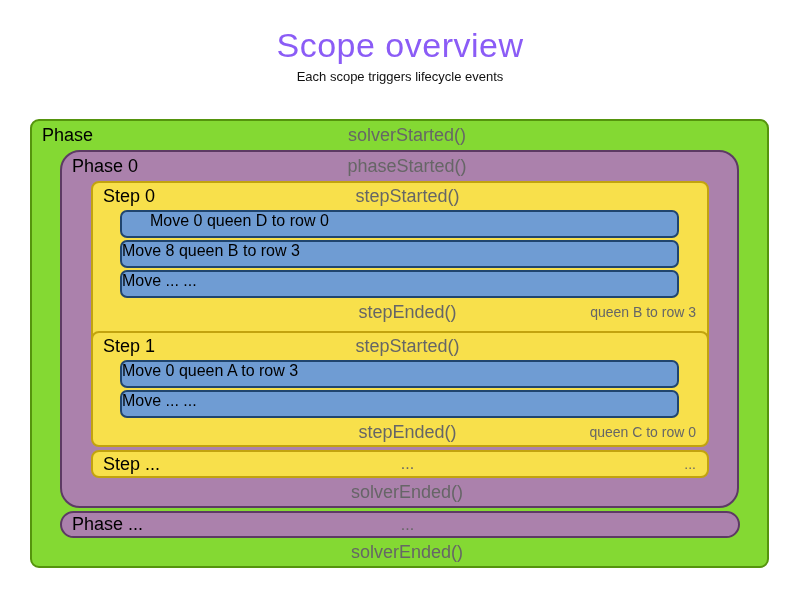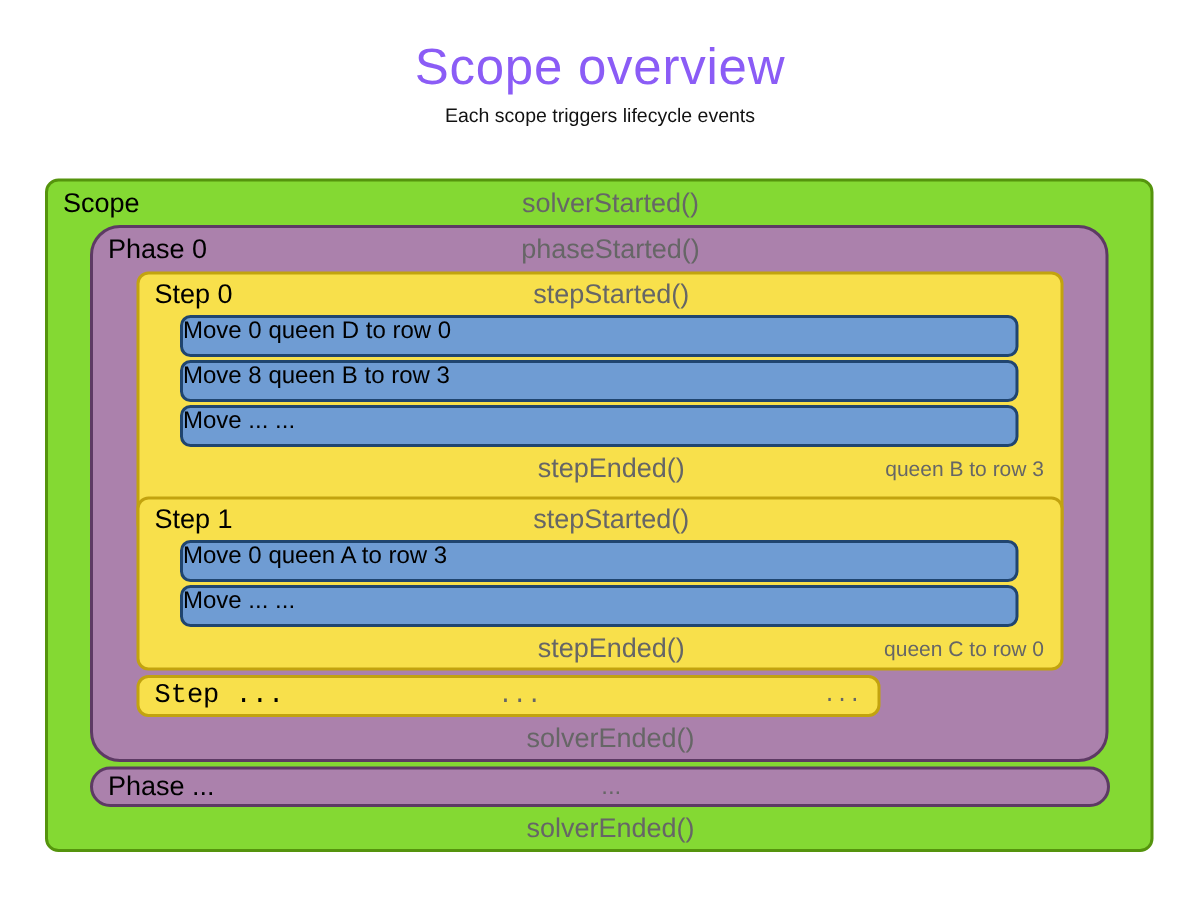--- a/index.html
+++ b/index.html
@@ -43,38 +43,38 @@
 <body>
 
 <div id="canvas">
 
   <div class="title">Scope overview</div>
   <div class="subtitle">Each scope triggers lifecycle events</div>
 
   <div class="box solver-box" style="left:30px; top:119px; width:739px; height:449px;">
 
     <div class="row" style="top:0; height:29px;">
-      <span class="lbl">Scope</span>
+      <span class="lbl">Phase</span>
       <span class="evt">solverStarted()</span>
     </div>
 
     <div class="box phase-box" style="left:28px; top:29px; width:679px; height:358px;">
 
       <div class="row" style="top:0; height:29px;">
         <span class="lbl">Phase 0</span>
         <span class="evt">phaseStarted()</span>
       </div>
 
       <div class="box step-box" style="left:29px; top:29px; width:618px; height:176px;">
         <div class="row" style="top:0; height:27px;">
           <span class="lbl">Step 0</span>
           <span class="evt">stepStarted()</span>
         </div>
 
-        <div class="box move-box" style="left:27px; top:27px; width:559px; height:28px;">
+        <div class="box move-box" style="left:27px; top:27px; width:559px; height:28px;padding-left:28px;">
           <span class="lbl">Move 0</span>
           <span class="note">queen D to row 0</span>
         </div>
         <div class="box move-box" style="left:27px; top:57px; width:559px; height:28px;">
           <span class="lbl">Move 8</span>
           <span class="note">queen B to row 3</span>
         </div>
         <div class="box move-box" style="left:27px; top:87px; width:559px; height:28px;">
           <span class="lbl">Move ...</span>
           <span class="note">...</span>
@@ -100,21 +100,21 @@
           <span class="lbl">Move ...</span>
           <span class="note">...</span>
         </div>
 
         <div class="row" style="top:86px; height:26px;">
           <span class="evt">stepEnded()</span>
           <span class="note">queen C to row 0</span>
         </div>
       </div>
 
-      <div class="box step-box" style="left:29px; top:298px; width:496px; height:28px;font-family:Liberation Mono, monospace;">
+      <div class="box step-box" style="left:29px; top:298px; width:618px; height:28px;">
         <div class="row" style="top:0; height:24px;">
           <span class="lbl">Step ...</span>
           <span class="evt" style="font-size:16px;">...</span>
           <span class="note">...</span>
         </div>
       </div>
 
       <div class="row" style="top:326px; height:28px;">
         <span class="evt">solverEnded()</span>
       </div>

